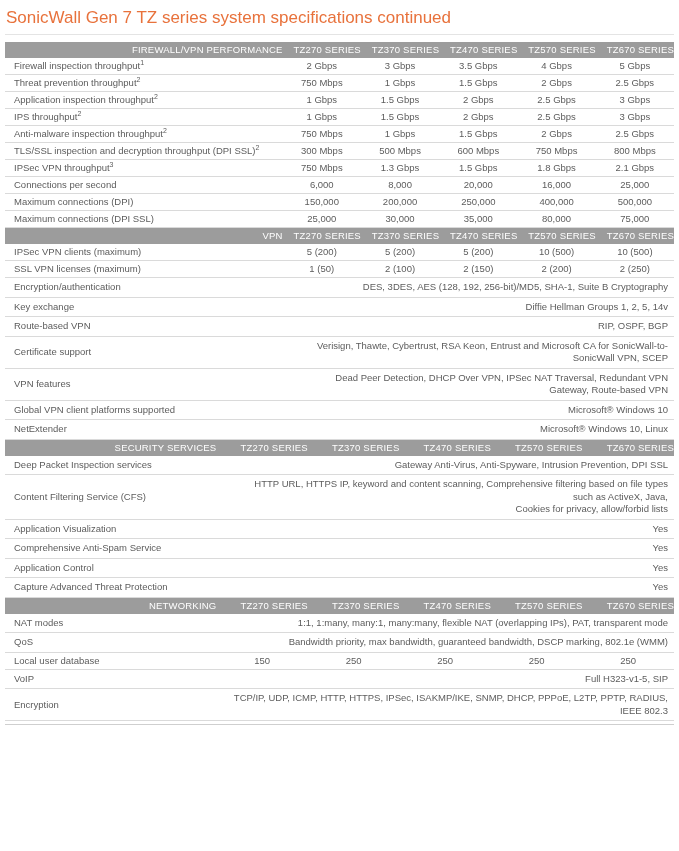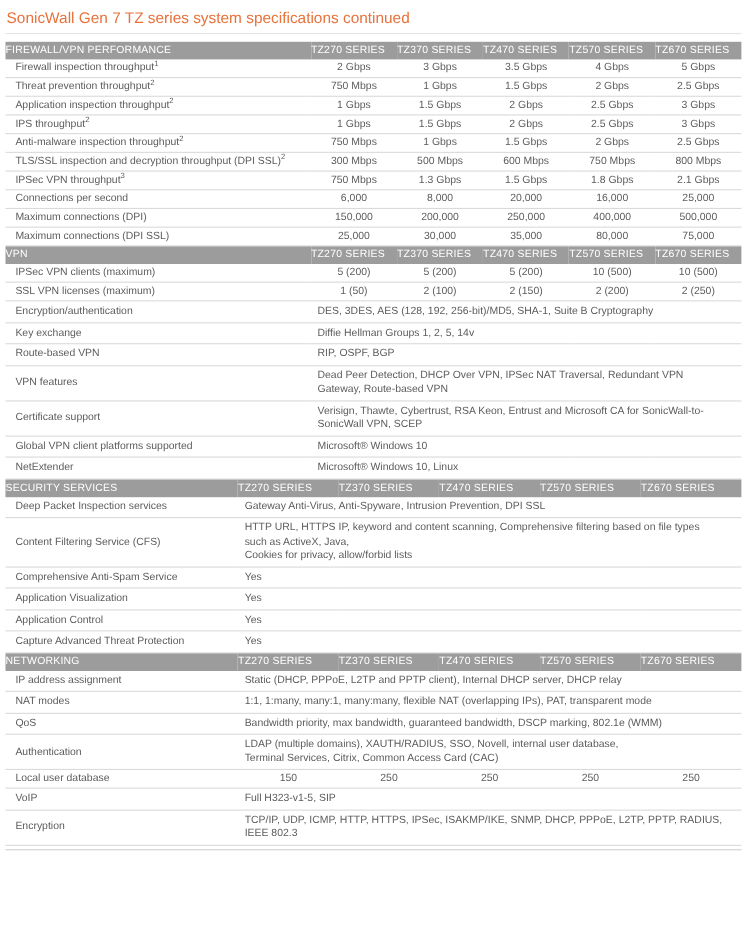--- a/index.html
+++ b/index.html
@@ -5,21 +5,21 @@
   html,body{margin:0;padding:0;background:#fff;}
   body{
     width:679px;
     font-family:"Liberation Sans", sans-serif;
     color:#5c5c5c;
     -webkit-font-smoothing:antialiased;
   }
   .page{padding:6px 5px 4px 5px;}
   .title{
     color:#e8723c;
-    font-size:14px;
+    font-size:17px;
     font-weight:400;
     margin:2px 0 6px 1px;
   }
   .hairline{
     border-top:1px solid #e4e4e4;
     height:0;
     margin:0 0 7px 0;
   }
   table.spec{
     width:100%;
@@ -34,40 +34,40 @@
 
   tr.sec-head th{
     background:#9c9c9c;
     color:#ffffff;
     font-weight:400;
     font-size:9.5px;
     letter-spacing:0.2px;
     padding:2px 0 3px 0;
     border:none;
   }
-  th.sec-name{text-align:left;padding-left:9px;}
-  th.col-head{text-align:left;}
+  th.sec-name{text-align:right;padding-left:9px;}
+  th.col-head{text-align:right;}
 
   td{
     font-size:9.5px;
     border-bottom:1px solid #dadada;
     vertical-align:middle;
   }
   td.row-label{
     text-align:left;
     padding:2px 2px 2px 9px;
     line-height:12px;
   }
   td.cell-val{
     text-align:center;
     padding:2px 0;
     line-height:12px;
   }
   td.span-val{
-    text-align:left;
+    text-align:right;
     padding:3px 6px;
     line-height:12.5px;
     white-space:pre-line;
   }
   sup{font-size:7px;line-height:0;vertical-align:super;}
   .bottom-rule{
     border-top:1px solid #cfcfcf;
     height:0;
     margin-top:3px;
   }
@@ -223,28 +223,28 @@
           </tr>
           <tr class="span-row">
             <td class="row-label">Key exchange</td>
             <td colspan="5" class="span-val">Diffie Hellman Groups 1, 2, 5, 14v</td>
           </tr>
           <tr class="span-row">
             <td class="row-label">Route-based VPN</td>
             <td colspan="5" class="span-val">RIP, OSPF, BGP</td>
           </tr>
           <tr class="span-row">
+            <td class="row-label">Certificate support</td>
+            <td colspan="5" class="span-val">Verisign, Thawte, Cybertrust, RSA Keon, Entrust and Microsoft CA for SonicWall-to-
+SonicWall VPN, SCEP</td>
+          </tr>
+          <tr class="span-row">
             <td class="row-label">VPN features</td>
             <td colspan="5" class="span-val">Dead Peer Detection, DHCP Over VPN, IPSec NAT Traversal, Redundant VPN
 Gateway, Route-based VPN</td>
-          </tr>
-          <tr class="span-row">
-            <td class="row-label">Certificate support</td>
-            <td colspan="5" class="span-val">Verisign, Thawte, Cybertrust, RSA Keon, Entrust and Microsoft CA for SonicWall-to-
-SonicWall VPN, SCEP</td>
           </tr>
           <tr class="span-row">
             <td class="row-label">Global VPN client platforms supported</td>
             <td colspan="5" class="span-val">Microsoft® Windows 10</td>
           </tr>
           <tr class="span-row">
             <td class="row-label">NetExtender</td>
             <td colspan="5" class="span-val">Microsoft® Windows 10, Linux</td>
           </tr>
         </tbody>
@@ -273,25 +273,25 @@
             <td class="row-label">Deep Packet Inspection services</td>
             <td colspan="5" class="span-val">Gateway Anti-Virus, Anti-Spyware, Intrusion Prevention, DPI SSL</td>
           </tr>
           <tr class="span-row">
             <td class="row-label">Content Filtering Service (CFS)</td>
             <td colspan="5" class="span-val">HTTP URL, HTTPS IP, keyword and content scanning, Comprehensive filtering based on file types
 such as ActiveX, Java,
 Cookies for privacy, allow/forbid lists</td>
           </tr>
           <tr class="span-row">
+            <td class="row-label">Application Visualization</td>
+            <td colspan="5" class="span-val">Yes</td>
+          </tr>
+          <tr class="span-row">
             <td class="row-label">Comprehensive Anti-Spam Service</td>
-            <td colspan="5" class="span-val">Yes</td>
-          </tr>
-          <tr class="span-row">
-            <td class="row-label">Application Visualization</td>
             <td colspan="5" class="span-val">Yes</td>
           </tr>
           <tr class="span-row">
             <td class="row-label">Application Control</td>
             <td colspan="5" class="span-val">Yes</td>
           </tr>
           <tr class="span-row">
             <td class="row-label">Capture Advanced Threat Protection</td>
             <td colspan="5" class="span-val">Yes</td>
           </tr>
@@ -311,35 +311,26 @@
             <th class="sec-name">NETWORKING</th>
             <th class="col-head">TZ270 SERIES</th>
             <th class="col-head">TZ370 SERIES</th>
             <th class="col-head">TZ470 SERIES</th>
             <th class="col-head">TZ570 SERIES</th>
             <th class="col-head">TZ670 SERIES</th>
           </tr>
         </thead>
         <tbody>
           <tr class="span-row">
-            <td class="row-label">IP address assignment</td>
-            <td colspan="5" class="span-val">Static (DHCP, PPPoE, L2TP and PPTP client), Internal DHCP server, DHCP relay</td>
-          </tr>
-          <tr class="span-row">
             <td class="row-label">NAT modes</td>
             <td colspan="5" class="span-val">1:1, 1:many, many:1, many:many, flexible NAT (overlapping IPs), PAT, transparent mode</td>
           </tr>
           <tr class="span-row">
             <td class="row-label">QoS</td>
             <td colspan="5" class="span-val">Bandwidth priority, max bandwidth, guaranteed bandwidth, DSCP marking, 802.1e (WMM)</td>
-          </tr>
-          <tr class="span-row">
-            <td class="row-label">Authentication</td>
-            <td colspan="5" class="span-val">LDAP (multiple domains), XAUTH/RADIUS, SSO, Novell, internal user database,
-Terminal Services, Citrix, Common Access Card (CAC)</td>
           </tr>
           <tr class="val-row">
             <td class="row-label">Local user database</td>
             <td class="cell-val">150</td>
             <td class="cell-val">250</td>
             <td class="cell-val">250</td>
             <td class="cell-val">250</td>
             <td class="cell-val">250</td>
           </tr>
           <tr class="span-row">

